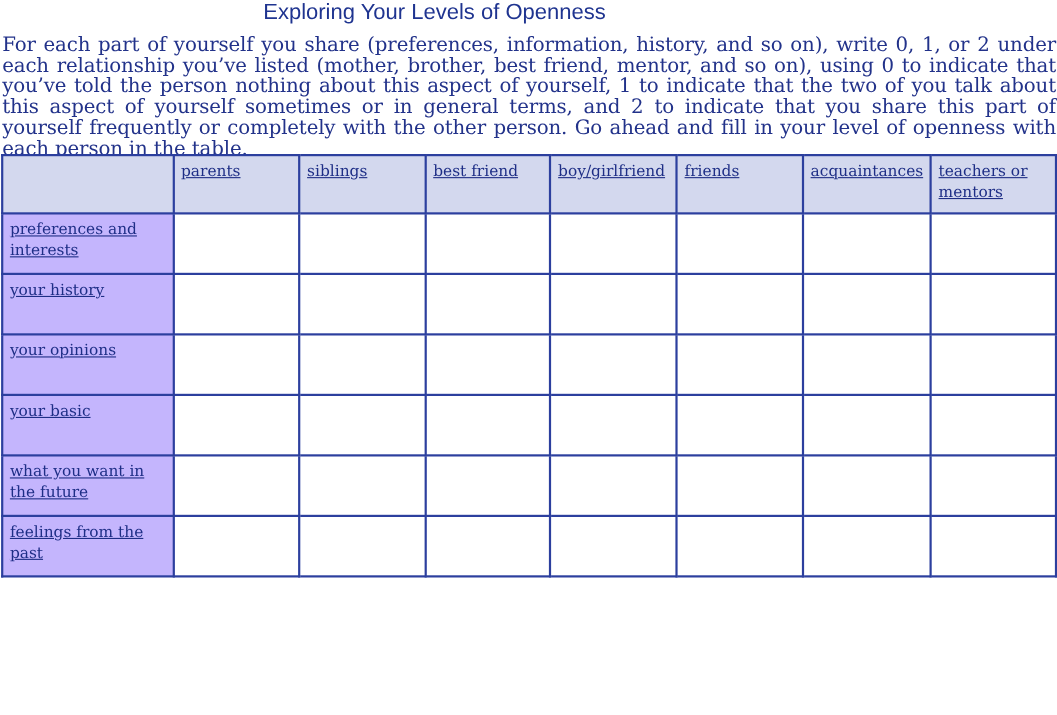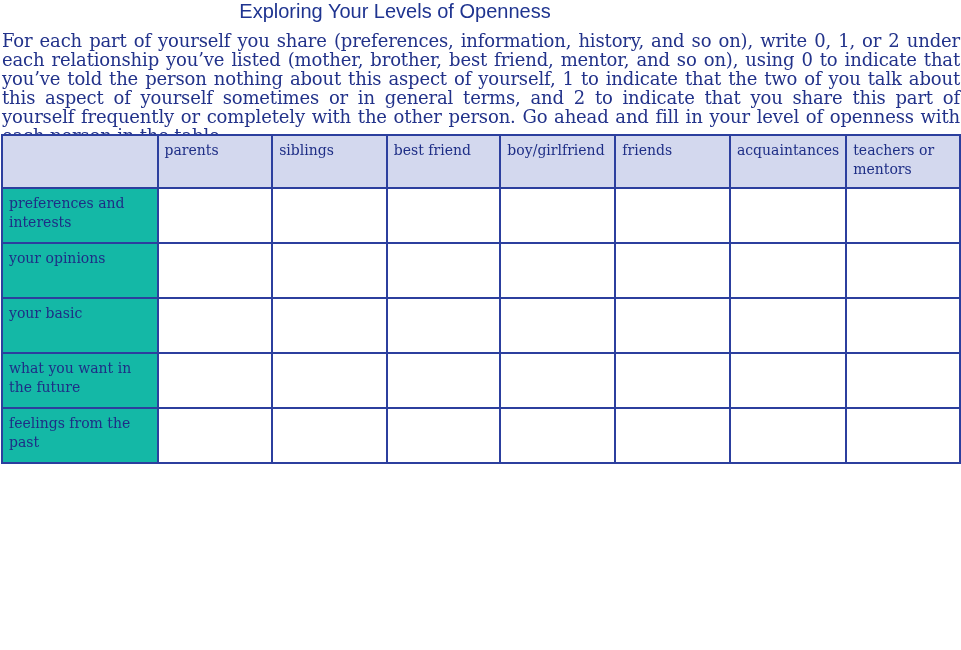--- a/index.html
+++ b/index.html
@@ -8,30 +8,30 @@
     position: absolute; left: 0; top: 0; width: 790px; text-align: center;
     font-family: "Liberation Sans", sans-serif; font-size: 20px; color: #1f3490;
     line-height: 22px; top: 0px;
   }
   .intro {
     position: absolute; left: 2px; top: 31px; width: 958px;
     font-family: "DejaVu Serif", serif; font-size: 18px; line-height: 19px;
     color: #22328a; text-align: justify; letter-spacing: -0.15px;
   }
   table.grid {
-    position: absolute; left: 1px; top: 134px;
+    position: absolute; left: 1px; top: 140px;
     border-collapse: collapse; table-layout: fixed;
-    font-family: "DejaVu Serif", serif; font-size: 14px; color: #1e2e86;
+    font-family: "DejaVu Serif", serif; font-size: 14px; color: #1e2e86; text-decoration: underline;
   }
   table.grid td, table.grid th {
     border: 2px solid #2c3f9e; padding: 0; vertical-align: top; text-align: left;
     font-weight: normal;
   }
   table.grid th { background: #d3d8ee; height: 51px; }
-  table.grid td.rowhead { background: #14b8a6; }
+  table.grid td.rowhead { background: #c4b5fd; }
   table.grid td { height: 53px; background: #ffffff; }
   .lbl { display: block; padding: 5px 6px 0 6px; line-height: 18.5px; }
 </style>
 </head>
 <body>
 
 <div class="title">Exploring Your Levels of Openness</div>
 <div class="intro">For each part of yourself you share (preferences, information, history, and so on), write 0, 1, or 2 under each relationship you’ve listed (mother, brother, best friend, mentor, and so on), using 0 to indicate that you’ve told the person nothing about this aspect of yourself, 1 to indicate that the two of you talk about this aspect of yourself sometimes or in general terms, and 2 to indicate that you share this part of yourself frequently or completely with the other person. Go ahead and fill in your level of openness with each person in the table.</div>
 
 <table class="grid">
@@ -93,20 +93,46 @@
         </td>
         <td>
           <span class="lbl"></span>
         </td>
         <td>
           <span class="lbl"></span>
         </td>
       </tr>
       <tr>
         <td class="rowhead">
+          <span class="lbl">your history</span>
+        </td>
+        <td>
+          <span class="lbl"></span>
+        </td>
+        <td>
+          <span class="lbl"></span>
+        </td>
+        <td>
+          <span class="lbl"></span>
+        </td>
+        <td>
+          <span class="lbl"></span>
+        </td>
+        <td>
+          <span class="lbl"></span>
+        </td>
+        <td>
+          <span class="lbl"></span>
+        </td>
+        <td>
+          <span class="lbl"></span>
+        </td>
+      </tr>
+      <tr>
+        <td class="rowhead">
           <span class="lbl">your opinions</span>
         </td>
         <td>
           <span class="lbl"></span>
         </td>
         <td>
           <span class="lbl"></span>
         </td>
         <td>
           <span class="lbl"></span>

